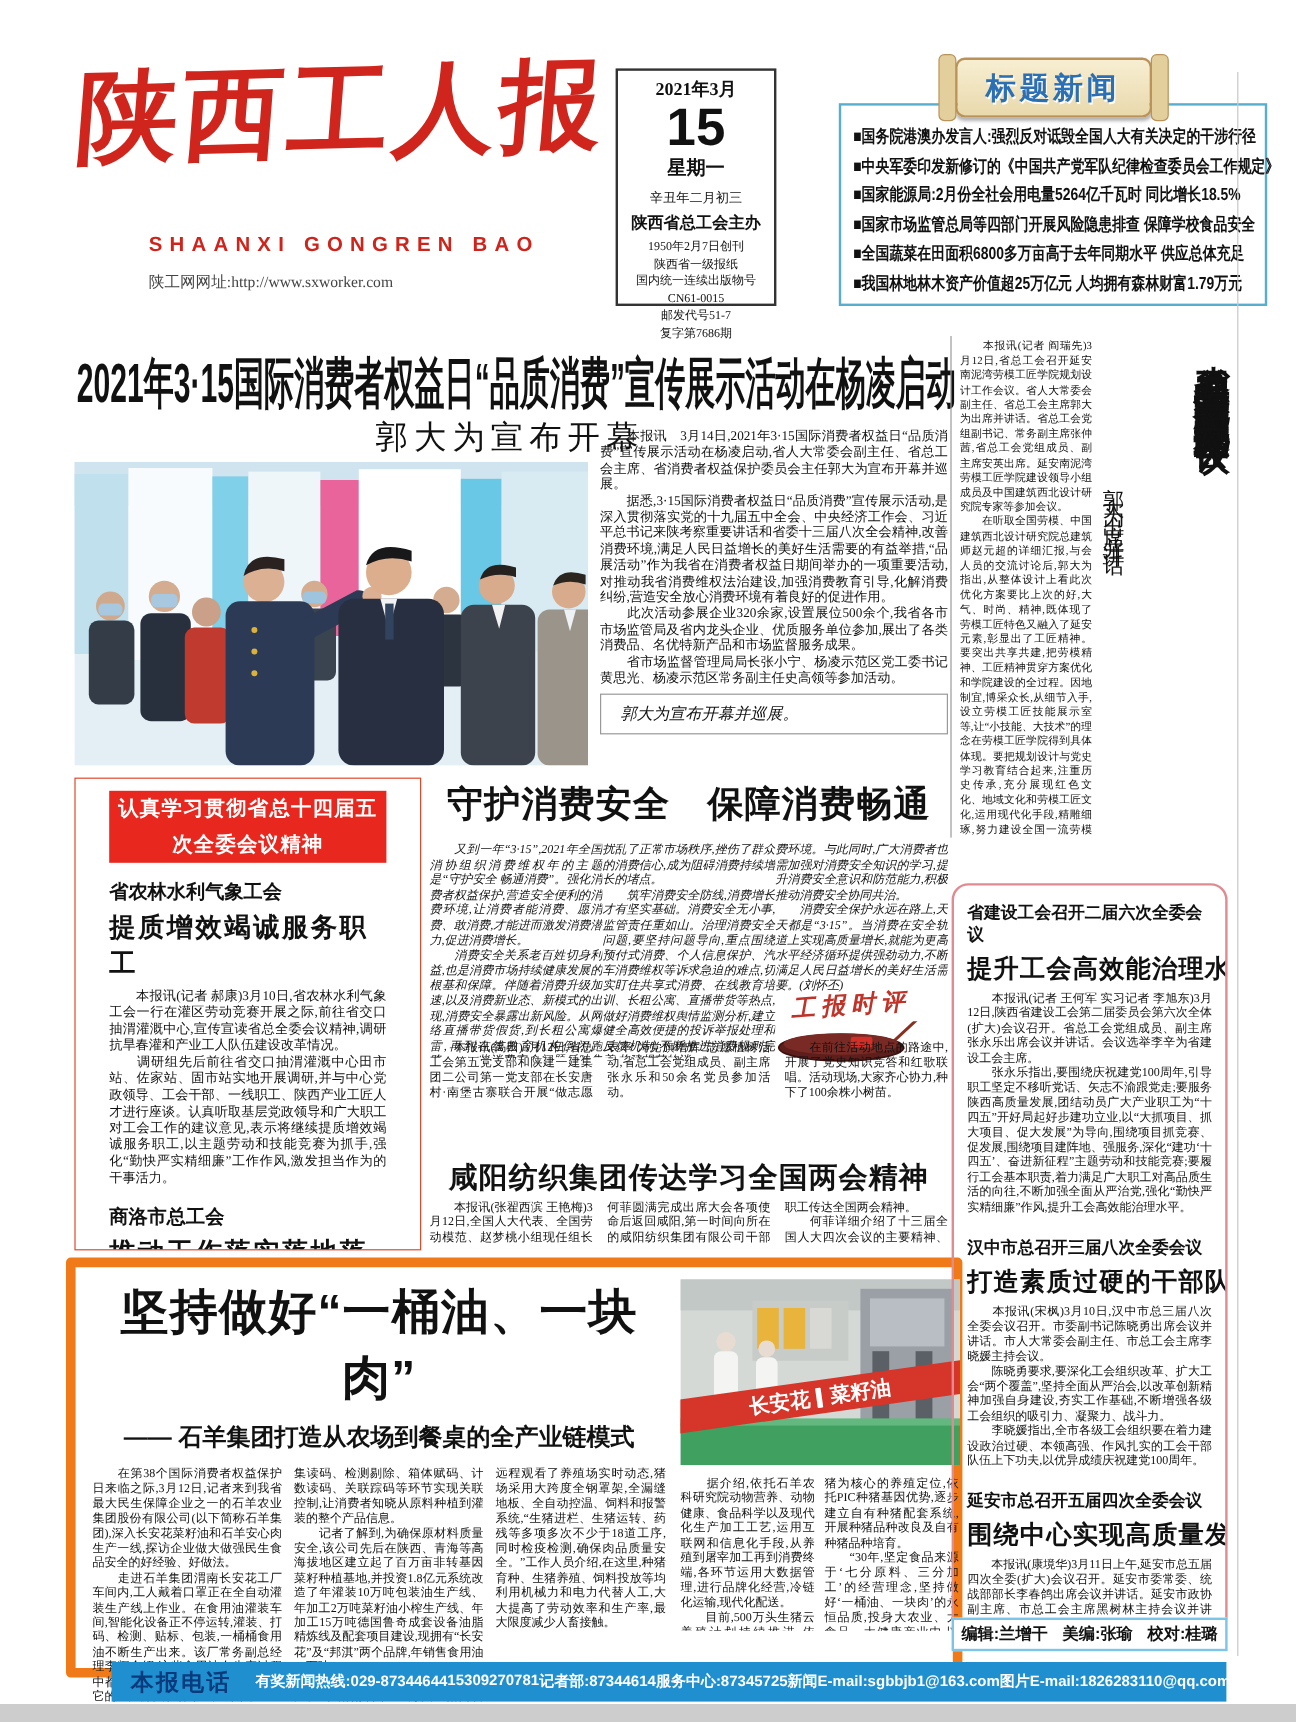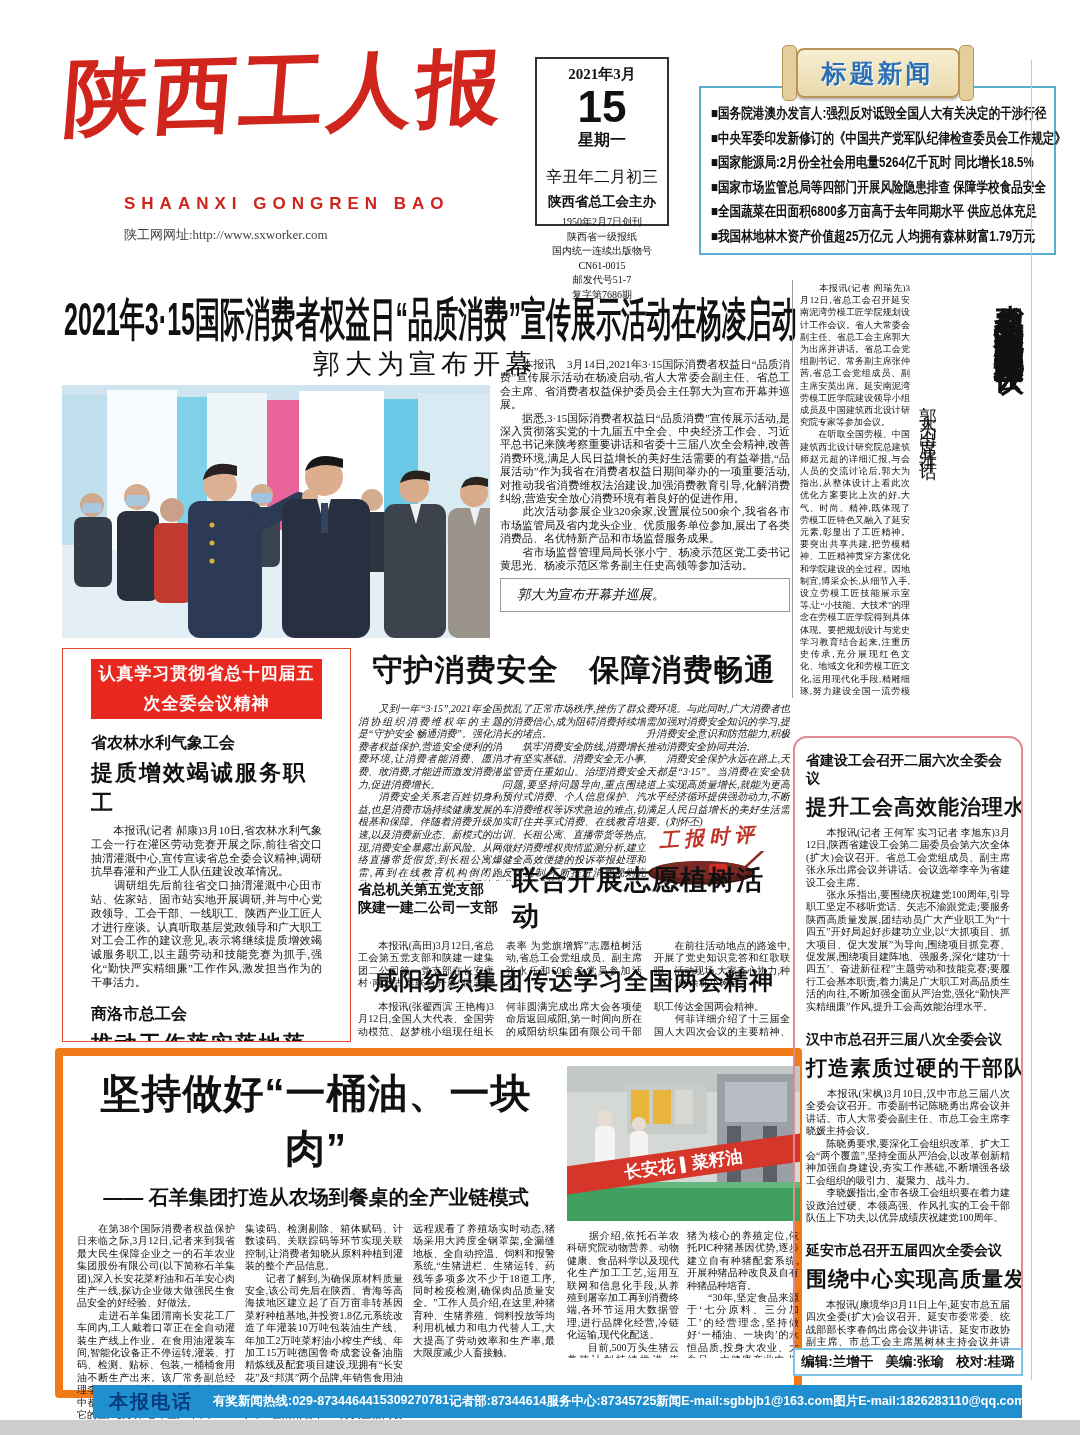--- a/index.html
+++ b/index.html
@@ -9,21 +9,21 @@
   .body-text{white-space:pre-line;text-align:justify;overflow:hidden;}
   
   .mast-title{font-family:"DejaVu Serif",serif;font-weight:bold;color:#d0251c;font-size:84px;line-height:100px;white-space:nowrap;transform:skewX(-6deg) rotate(-1.5deg);transform-origin:left bottom;letter-spacing:4px;}
   .mast-pinyin{color:#cf241b;font-weight:bold;font-size:17px;letter-spacing:6px;font-family:"Liberation Sans",sans-serif;}
   .mast-web{color:#444;font-size:13px;}
   
   .datebox{border:2px solid #333;text-align:center;padding-top:6px;}
   .db-ym{font-size:15px;font-weight:bold;}
   .db-day{font-size:44px;font-weight:bold;line-height:46px;font-family:"Liberation Sans",sans-serif;}
   .db-week{font-size:16px;font-weight:bold;}
-  .db-lunar{font-size:16px;margin-top:16px;}
+  .db-lunar{font-size:11px;margin-top:6px;}
   .db-org{font-size:13.5px;font-weight:bold;margin-top:5px;}
   .db-small{font-size:10px;line-height:14.5px;margin-top:4px;}
   
   .newsbox{border:2px solid #57aecf;}
   .scroll-banner{position:absolute;left:50%;top:-40px;transform:translateX(-50%);width:160px;height:46px;background:linear-gradient(#f7eed2,#e9d9ac);border:2px solid #b9935a;border-radius:8px;display:flex;align-items:center;justify-content:center;box-shadow:0 2px 3px rgba(0,0,0,.3);}
   .scroll-banner:before,.scroll-banner:after{content:"";position:absolute;top:-5px;width:13px;height:54px;background:#e2cf9c;border:1px solid #b9935a;border-radius:5px;}
   .scroll-banner:before{left:-16px;}
   .scroll-banner:after{right:-16px;}
   .scroll-text{color:#2b6fb5;font-weight:900;font-size:25px;letter-spacing:3px;font-family:"Liberation Sans",sans-serif;text-shadow:1px 1px 0 #fff;}
   .news-items{padding:16px 8px 6px 10px;}
@@ -83,21 +83,21 @@
 <body>
 
 <div class="page">
 
   <div class="abs" style="left:60px;top:48px;width:450px;height:215px;">
     <div class="mast-title">陕西工人报</div>
     <div class="mast-pinyin" style="margin-top:46px;padding-left:64px;">SHAANXI GONGREN BAO</div>
     <div class="mast-web" style="margin-top:12px;padding-left:64px;">陕工网网址:http://www.sxworker.com</div>
   </div>
 
-  <div class="abs datebox" style="left:535px;top:57px;width:134px;height:169px;">
+  <div class="abs datebox" style="left:513px;top:57px;width:134px;height:198px;">
     <div class="db-ym">2021年3月</div>
     <div class="db-day">15</div>
     <div class="db-week">星期一</div>
     <div class="db-lunar">辛丑年二月初三</div>
     <div class="db-org">陕西省总工会主办</div>
     <div class="db-small">1950年2月7日创刊</div>
     <div class="db-small" style="margin-top:0;">陕西省一级报纸</div>
     <div class="db-small" style="margin-top:0;">国内统一连续出版物号</div>
     <div class="db-small" style="margin-top:0;">CN61-0015</div>
     <div class="db-small" style="margin-top:0;">邮发代号51-7</div>
@@ -231,27 +231,20 @@
       <svg width="132" height="34" viewBox="0 0 132 34">
         <line x1="96" y1="22" x2="124" y2="-4" stroke="#8a3020" stroke-width="2.5"></line>
         <ellipse cx="58" cy="22" rx="52" ry="11" fill="#5e1f1c" stroke="#3c1210" stroke-width="1.5"></ellipse>
         <ellipse cx="58" cy="19" rx="48" ry="9" fill="#7a2a24"></ellipse>
         <rect x="66" y="13" width="18" height="9" rx="2" fill="#d03028"></rect>
       </svg>
     </div>
   </div>
 
   <div class="abs" style="left:358px;top:862px;width:432px;height:98px;">
-    <div style="display:flex;gap:14px;align-items:center;">
-      <div class="kickers">
-        <div>省总机关第五党支部</div>
-        <div>陕建一建二公司一支部</div>
-      </div>
-      <div class="tree-h3">联合开展志愿植树活动</div>
-    </div>
     <div class="cols3 body-text" style="margin-top:6px;height:56px;">　　本报讯(高田)3月12日,省总工会第五党支部和陕建一建集团二公司第一党支部在长安唐村·南堡古寨联合开展“做志愿表率 为党旗增辉”志愿植树活动,省总工会党组成员、副主席张永乐和50余名党员参加活动。
 　　在前往活动地点的路途中,开展了党史知识竞答和红歌联唱。活动现场,大家齐心协力,种下了100余株小树苗。
 　　在今后的工作中,两支部将立足自身岗位,弘扬“奉献、友爱、互助、进步”的志愿服务精神,提振干事创业的精气神,为党旗增辉。</div>
   </div>
 
   <div class="abs" style="left:358px;top:965px;width:432px;height:80px;">
     <div class="xy-h3">咸阳纺织集团传达学习全国两会精神</div>
     <div class="cols3 body-text" style="margin-top:4px;height:44px;">　　本报讯(张翟西滨 王艳梅)3月12日,全国人大代表、全国劳动模范、赵梦桃小组现任组长何菲圆满完成出席大会各项使命后返回咸阳,第一时间向所在的咸阳纺织集团有限公司干部职工传达全国两会精神。
 　　何菲详细介绍了十三届全国人大四次会议的主要精神、我省代表团主要活动、工作情况以及学习宣传贯彻会议精神的要求。与会人员认真听讲,不时记录。两会期间,何菲积极建言献策,履职尽责,提出了“传承梦桃精神,加强产业工人在岗培训”等建议,受到《工人日报》《陕西工人报》等媒体高度关注。</div>
   </div>

